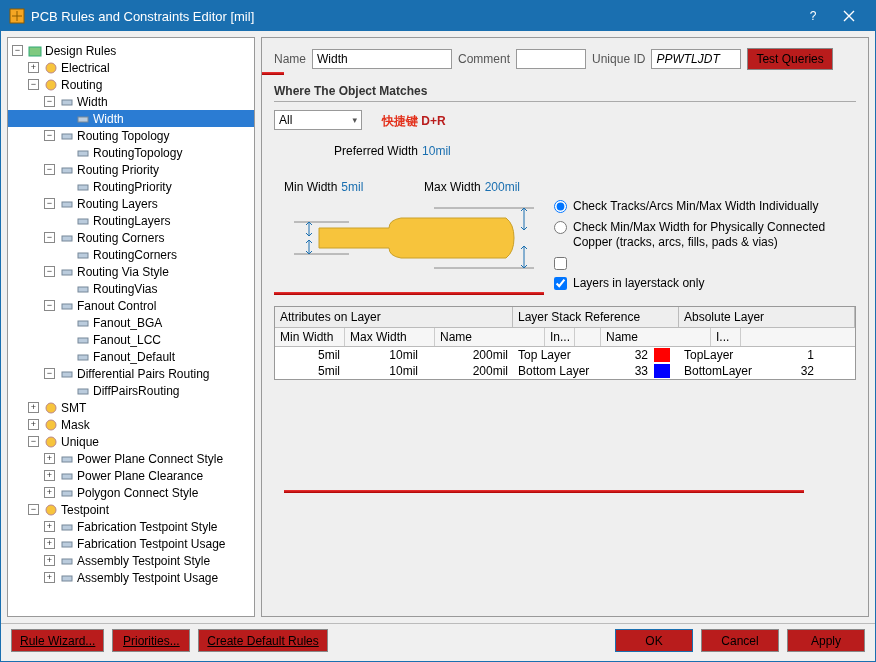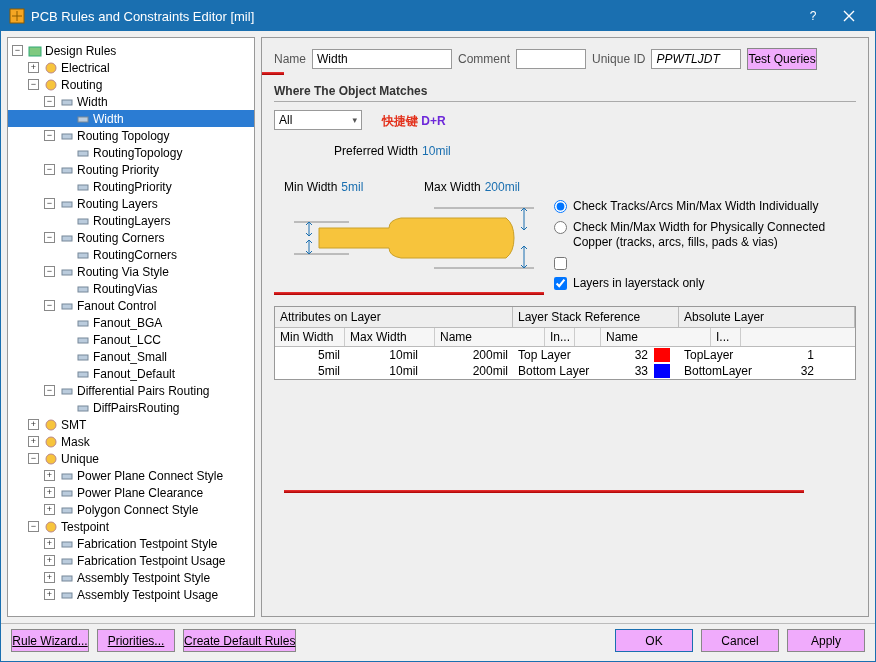--- a/index.html
+++ b/index.html
@@ -14,26 +14,26 @@
 .tree-row.selected { background: #2b7cd3; color: #fff; }
 .tree-toggle { width: 11px; height: 11px; border: 1px solid #888; display: inline-flex; align-items: center; justify-content: center; font-size: 9px; line-height: 1; margin-right: 2px; background:#fff; color:#333; cursor:pointer;}
 .tree-toggle.blank { border: none; background: none; }
 .tree-icon { width: 14px; height: 14px; margin: 0 3px; display:inline-block; }
 .tree-label { }
 .indent { display:inline-block; }
 .main-pane { flex: 1; border: 1px solid #999; background: #efefef; overflow: auto; padding: 10px 12px; position: relative; }
 .form-row { display: flex; align-items: center; gap: 6px; margin-bottom: 14px; }
 .form-row label { color: #555; }
 .form-row input[type=text] { border: 1px solid #999; height: 20px; padding: 0 4px; background:#fff; }
-.btn { border: 1px solid #888; background: #f0abfc; padding: 2px 0; height: 22px; cursor:pointer; }
+.btn { border: 1px solid #888; background: #b91c1c; padding: 2px 8px; height: 22px; cursor:pointer; }
 .section-hdr { font-weight: bold; border-bottom: 1px solid #aaa; padding-bottom: 3px; margin-bottom: 8px; color:#333;}
 .scope-row { display:flex; align-items:center; gap:20px; margin-bottom: 14px;}
 .scope-select { border:1px solid #999; height:20px; width:88px; background:#fff; display:flex; align-items:center; justify-content:space-between; padding:0 4px; cursor:pointer;}
 .hotkey { color:#e3301b; font-weight:bold; font-size:15px; }
-.hotkey .dr { color:#6d28d9; }
+.hotkey .dr { color:#b91c1c; }
 .constraints-box { position:relative; margin-bottom: 12px; }
 .width-labels { position:relative; height: 150px; }
 .lbl { position:absolute; font-size:12px; }
 .lbl .val { color:#1a6fb0; margin-left:4px; }
 .trace-svg { position:absolute; left:20px; top:60px; }
 .options { position:absolute; left:280px; top:55px; right:0; }
 .opt-row { display:flex; align-items:flex-start; gap:6px; margin-bottom:6px; line-height:1.25; }
 .opt-row input { margin-top:1px; }
 .redbar { position:absolute; height:3px; background:linear-gradient(#e33, #a00); }
 .table { border:1px solid #999; background:#fff; }
@@ -211,28 +211,20 @@
             <rect x="2" y="5" width="10" height="5" fill="#bcd" stroke="#789"></rect>
           </svg></span>
         <span class="tree-label">Fanout_LCC</span>
       </div>
       <div class="tree-row">
         <span class="indent" style="width:48px"></span>
         <span class="tree-toggle blank"></span>
         <span class="tree-icon"><svg width="14" height="14">
             <rect x="2" y="5" width="10" height="5" fill="#bcd" stroke="#789"></rect>
           </svg></span>
-        <span class="tree-label">Fanout_Small</span>
-      </div>
-      <div class="tree-row">
-        <span class="indent" style="width:48px"></span>
-        <span class="tree-toggle blank"></span>
-        <span class="tree-icon"><svg width="14" height="14">
-            <rect x="2" y="5" width="10" height="5" fill="#bcd" stroke="#789"></rect>
-          </svg></span>
         <span class="tree-label">Fanout_Default</span>
       </div>
       <div class="tree-row">
         <span class="indent" style="width:32px"></span>
         <span class="tree-toggle">−</span>
         <span class="tree-icon"><svg width="14" height="14">
             <rect x="2" y="5" width="10" height="5" fill="#bcd" stroke="#789"></rect>
           </svg></span>
         <span class="tree-label">Differential Pairs Routing</span>
       </div>

